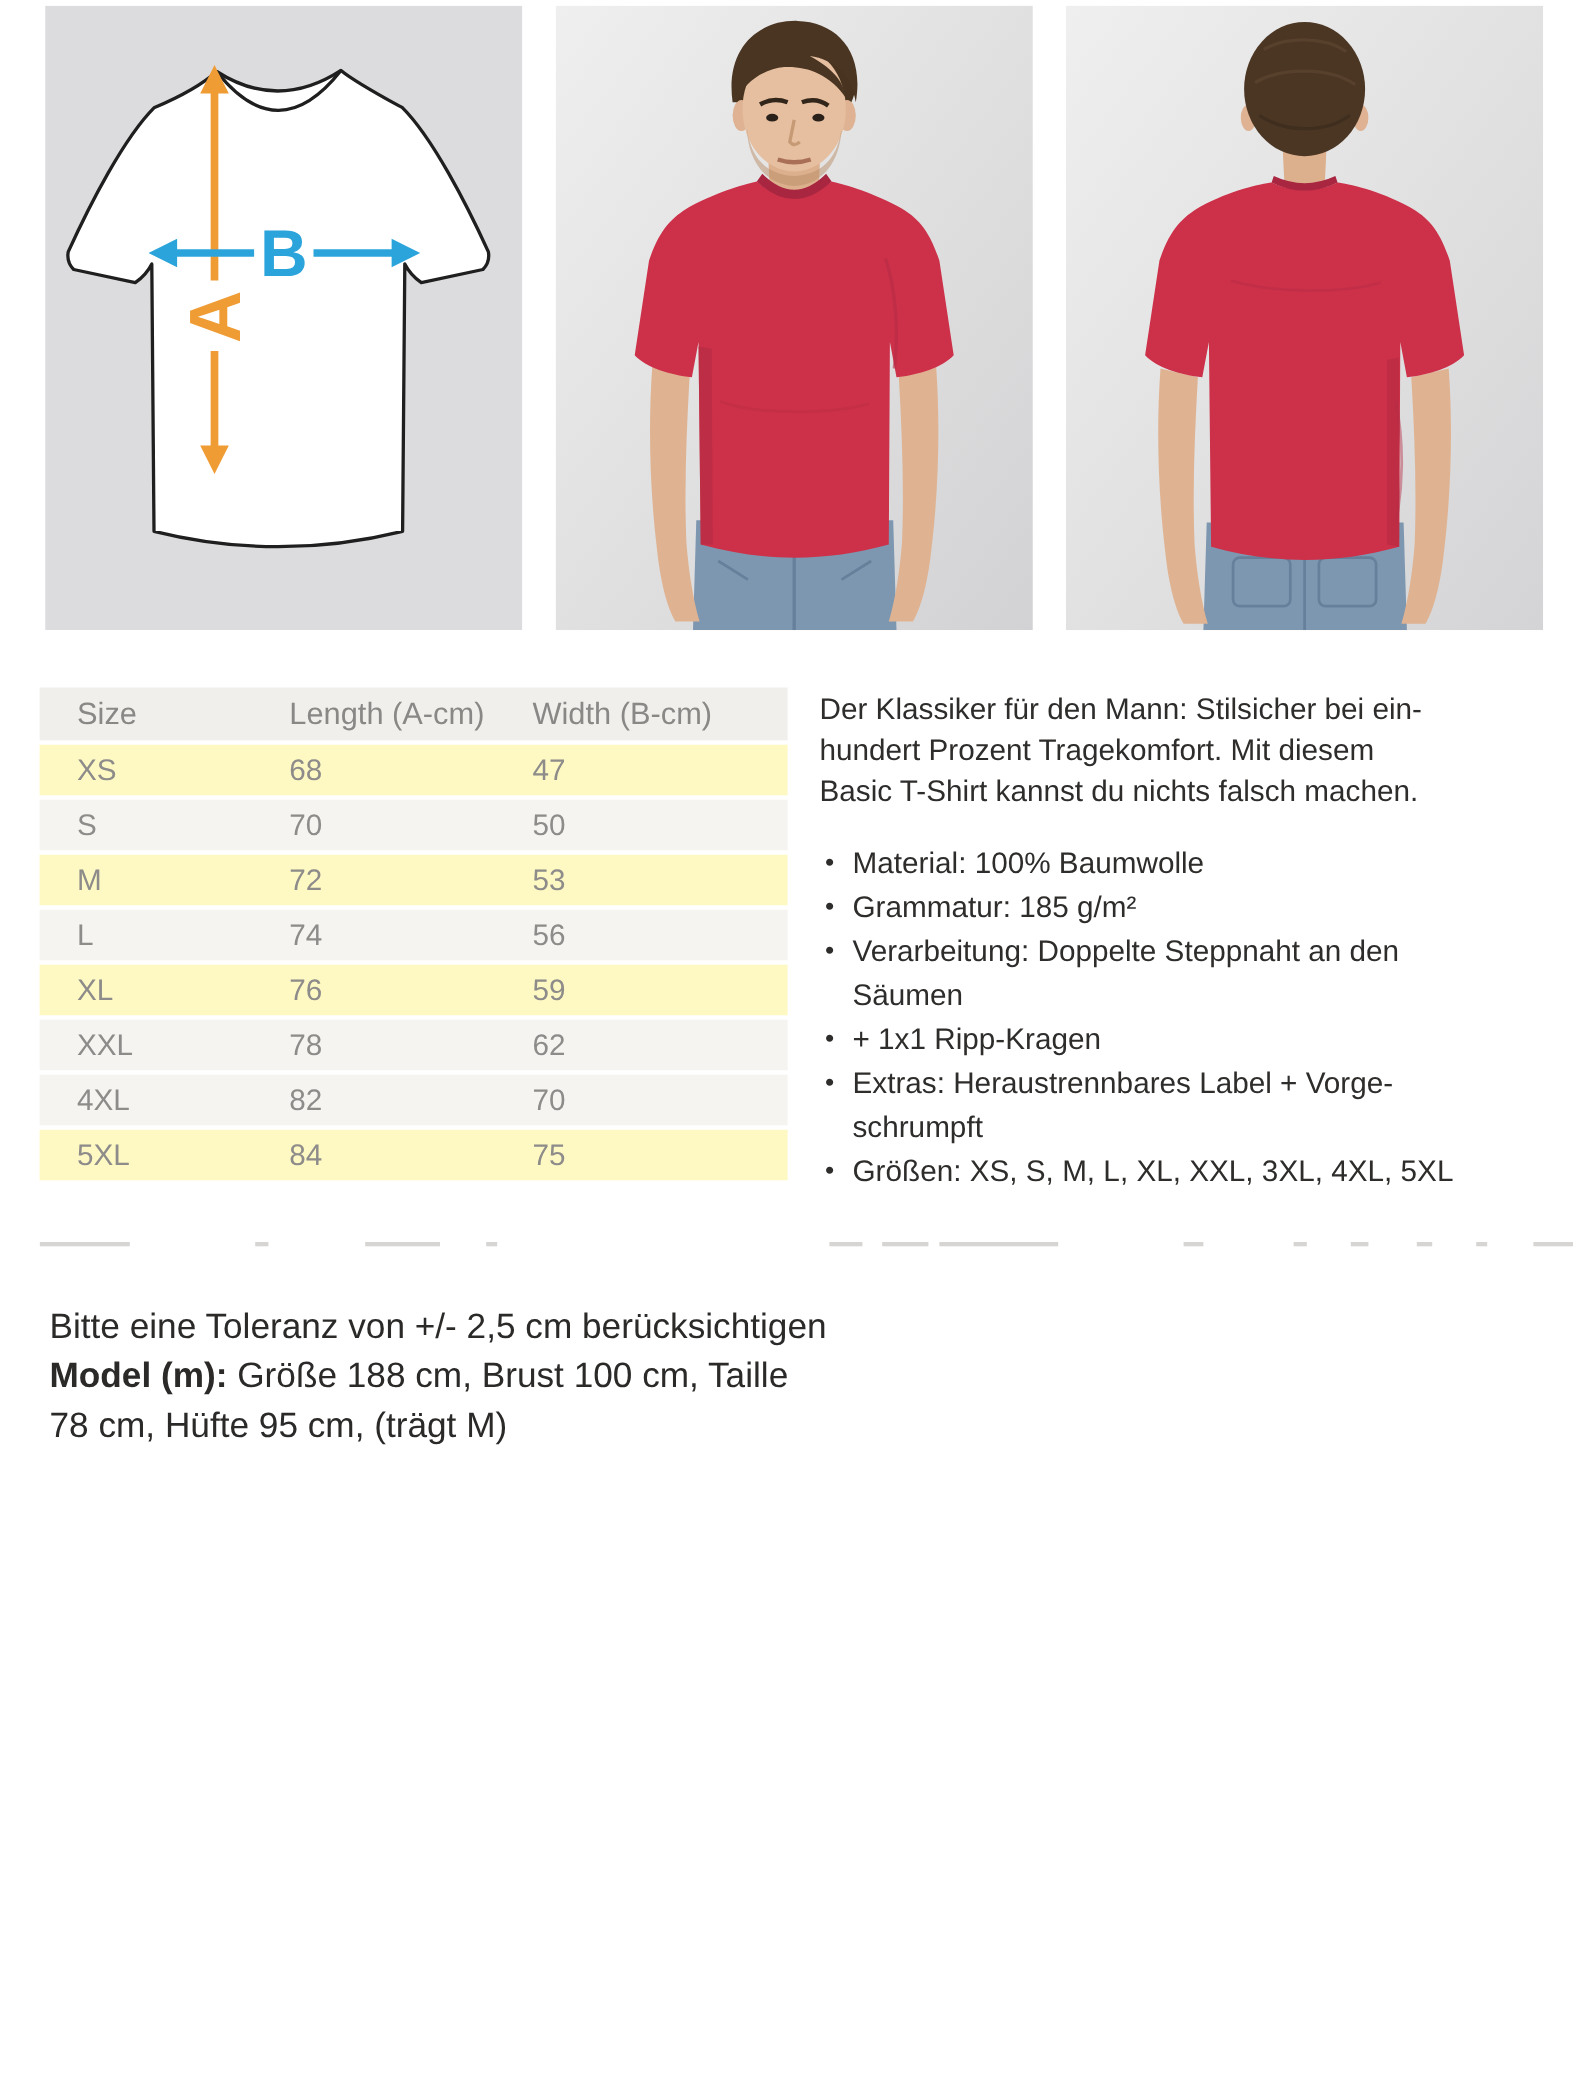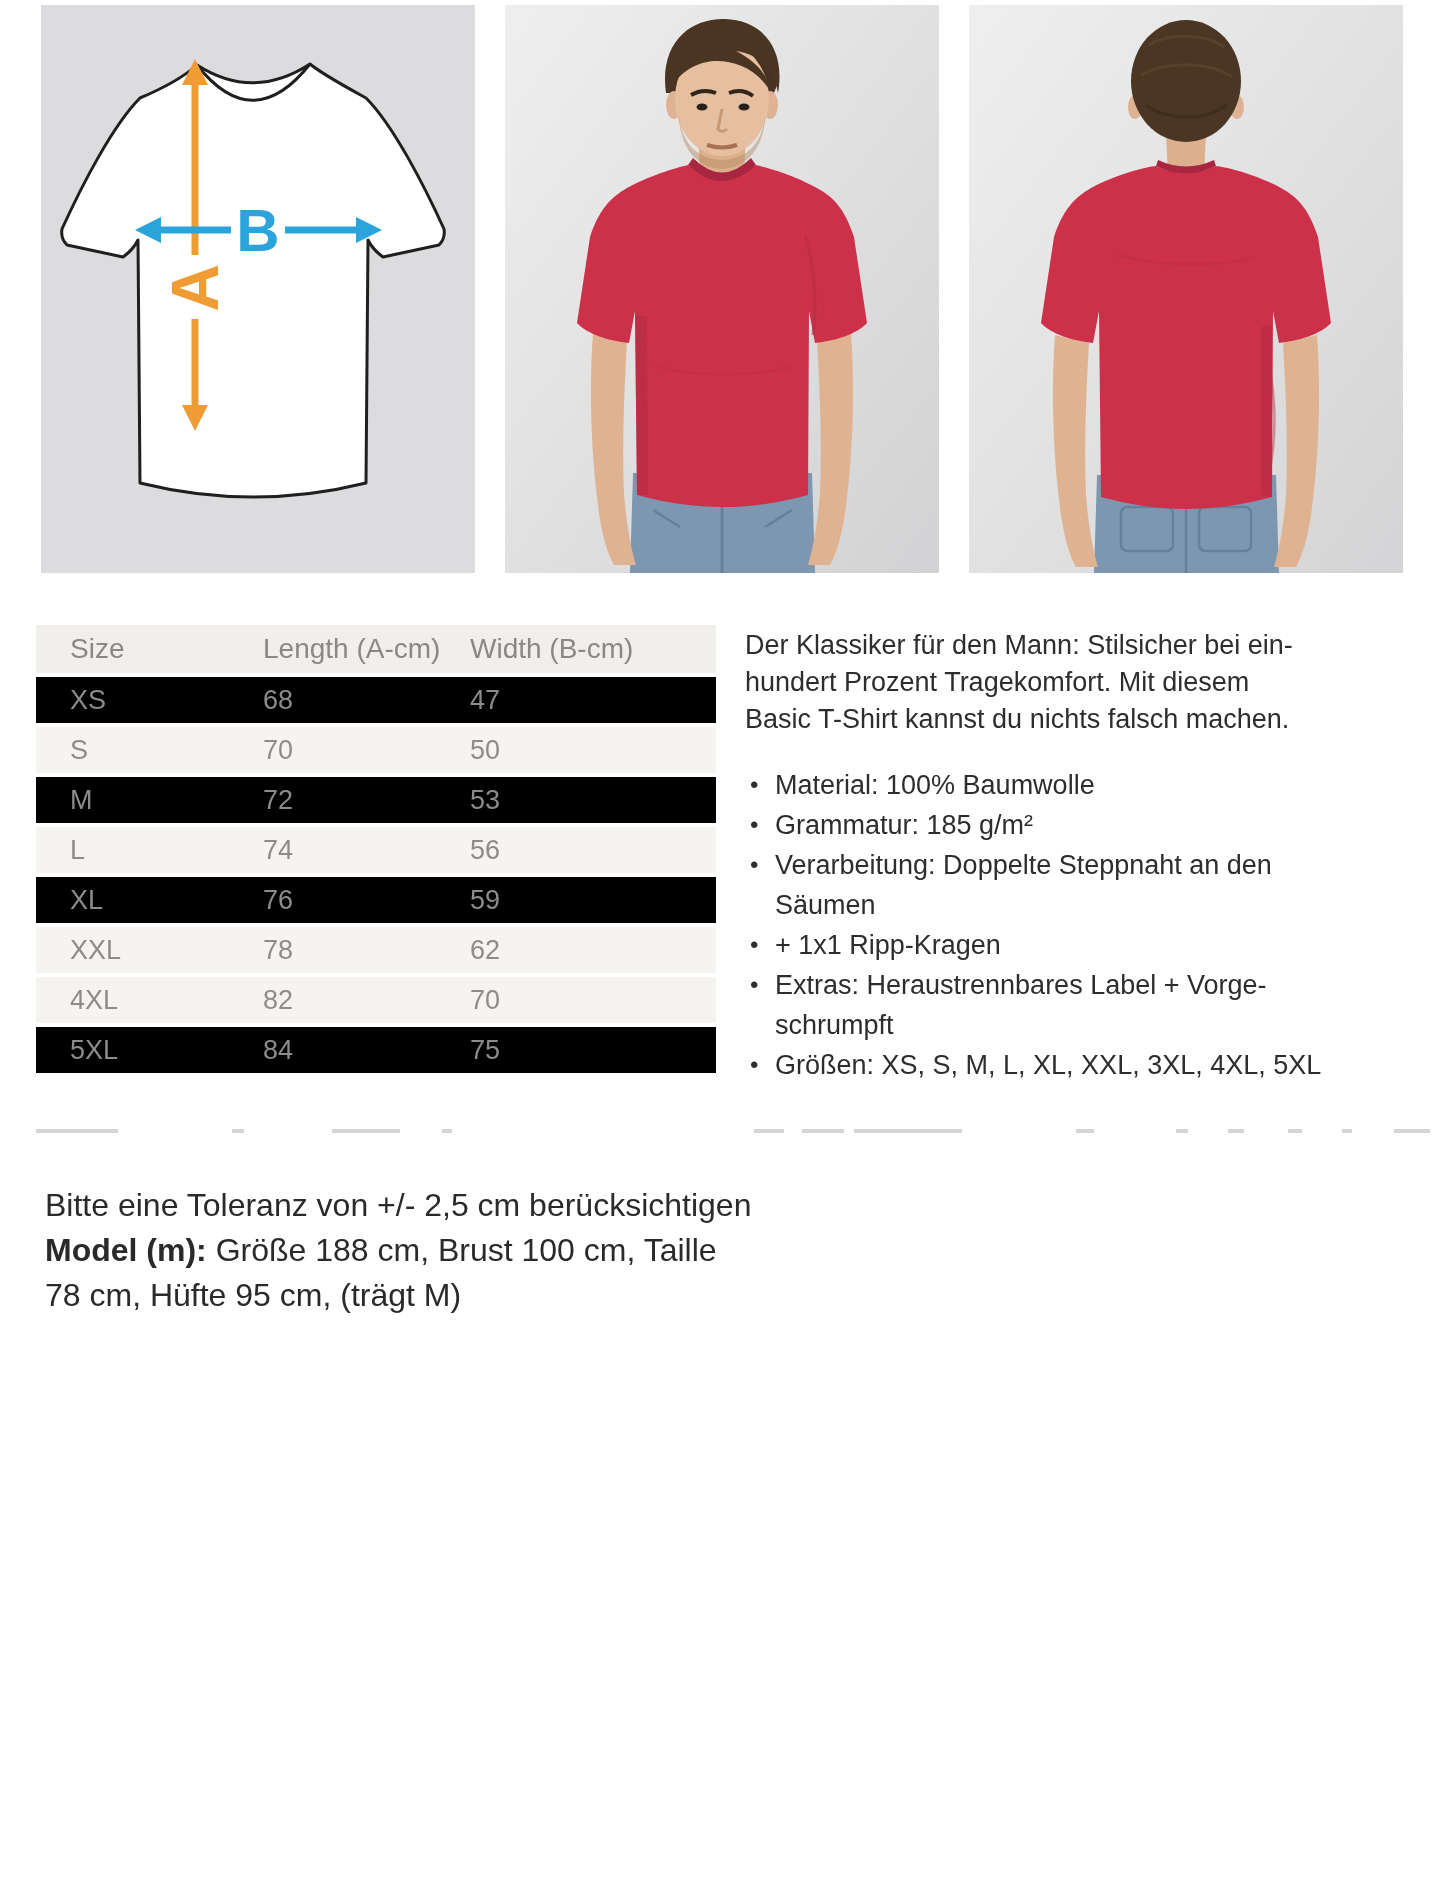--- a/index.html
+++ b/index.html
@@ -16,25 +16,25 @@
   #card-diagram{left:41px;}
   #card-front{left:505px;}
   #card-back{left:969px;}
 
   
   .size-table{position:absolute;left:36px;top:625px;width:680px;}
   .t-head{position:relative;height:48px;line-height:48px;background:#f1efec;
           color:#8a8886;font-size:28px;}
   .t-row{position:relative;height:46px;line-height:46px;margin-top:4px;
          color:#8e8c8a;font-size:27px;}
-  .t-row.dark{background:#000000;}
+  .t-row.dark{background:#fef9c3;}
   .t-row.light{background:#f5f4f1;}
   .c1{position:absolute;left:34px;}
   .c2{position:absolute;left:196px;margin-left:31px;}
-  .c3{position:absolute;left:434px;}
+  .c3{position:absolute;left:448px;}
 
   
   .sliver{position:absolute;left:36px;top:1129px;width:1395px;height:8px;overflow:hidden;}
   .sliver span{position:absolute;top:0;height:4px;background:#d7d5d3;display:block;}
 
   
   .desc-intro{position:absolute;left:745px;top:627px;font-size:27px;line-height:37px;
               color:#2e2d2b;}
   .bullets{position:absolute;left:745px;top:765px;font-size:27px;line-height:40px;
            color:#2e2d2b;}

